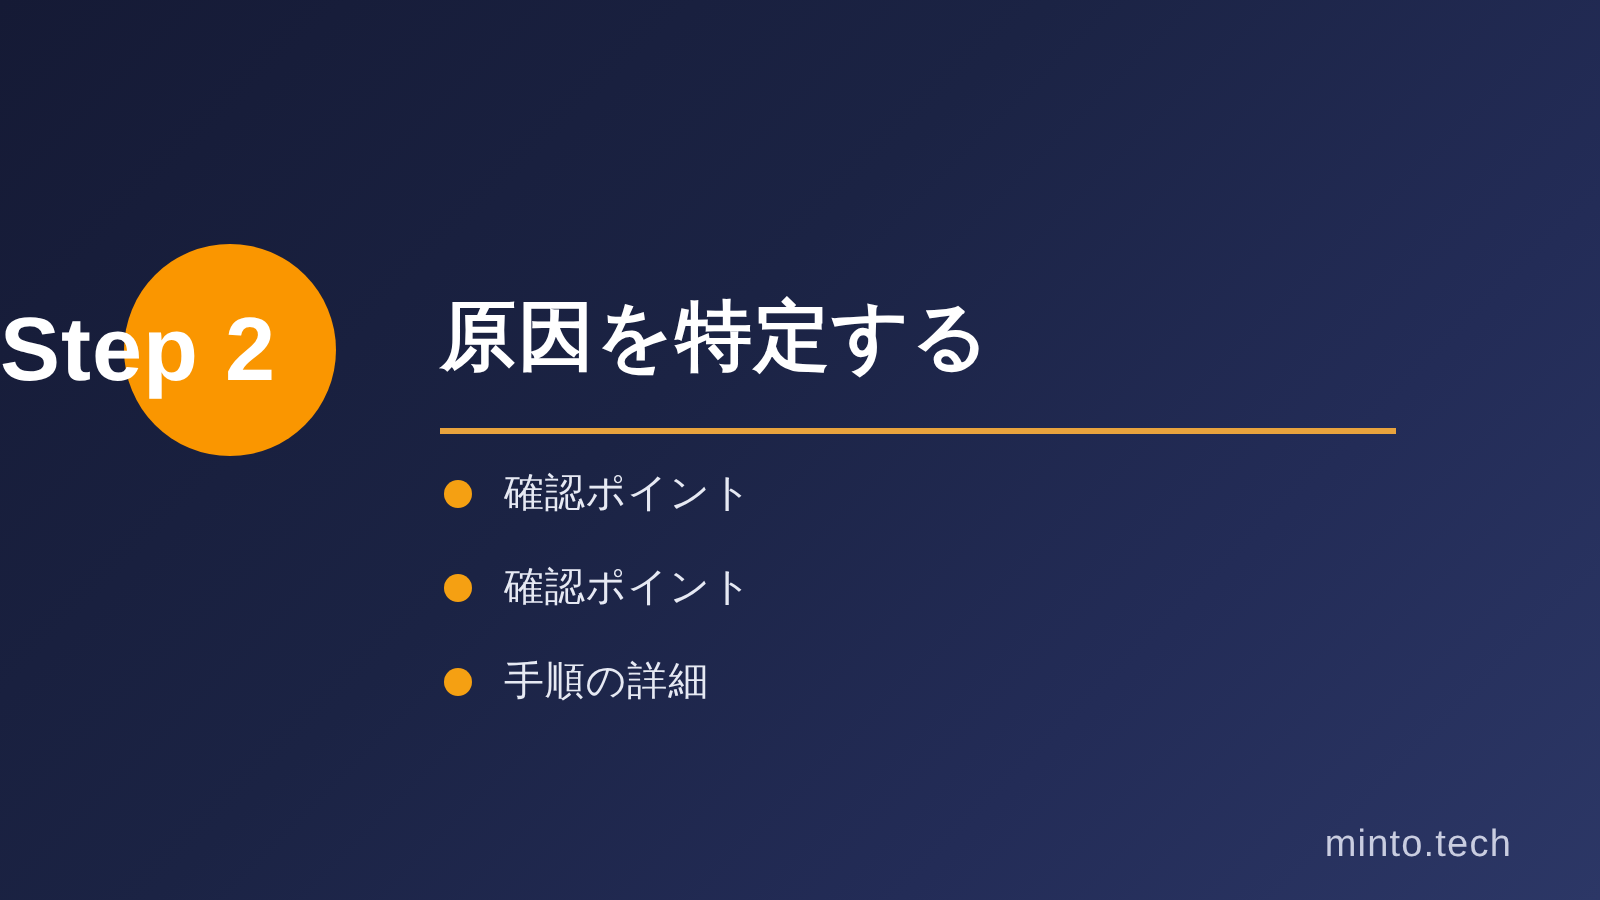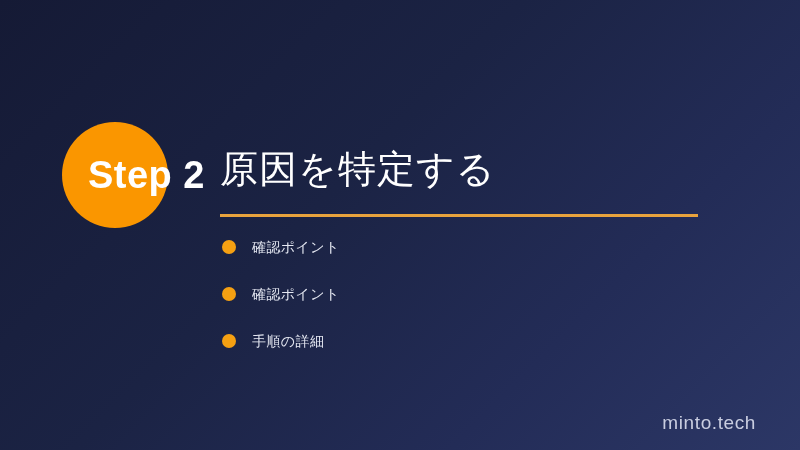--- a/index.html
+++ b/index.html
@@ -34,39 +34,39 @@
     width: 106px;
     height: 106px;
     border-radius: 50%;
     background: #fa9600;
   }
   #step-label {
     position: absolute;
     left: 0;
     top: 42px;
     width: 205px;
-    text-align: right;
-    font-size: 38px;
+    text-align: left;
+    font-size: 45px;
     font-weight: bold;
     color: #ffffff;
     letter-spacing: 0.5px;
     line-height: 46px;
     white-space: nowrap;
   }
 
   
   #title-block {
     position: absolute;
     left: 220px;
     top: 144px;
     width: 560px;
   }
   #slide-title {
     font-size: 38px;
-    font-weight: normal;
+    font-weight: bold;
     color: #ffffff;
     line-height: 50px;
     letter-spacing: 1px;
     white-space: nowrap;
   }
   #title-rule {
     margin-top: 20px;
     width: 478px;
     height: 3px;
     background: #e8a33d;
@@ -87,21 +87,21 @@
   }
   .bullet-dot {
     flex: 0 0 auto;
     width: 14px;
     height: 14px;
     border-radius: 50%;
     background: #f5a012;
   }
   .bullet-text {
     margin-left: 16px;
-    font-size: 14px;
+    font-size: 20px;
     color: #e6e9f3;
     line-height: 20px;
     letter-spacing: 0.4px;
     white-space: nowrap;
   }
 
   
   #footer-brand {
     position: absolute;
     right: 44px;

